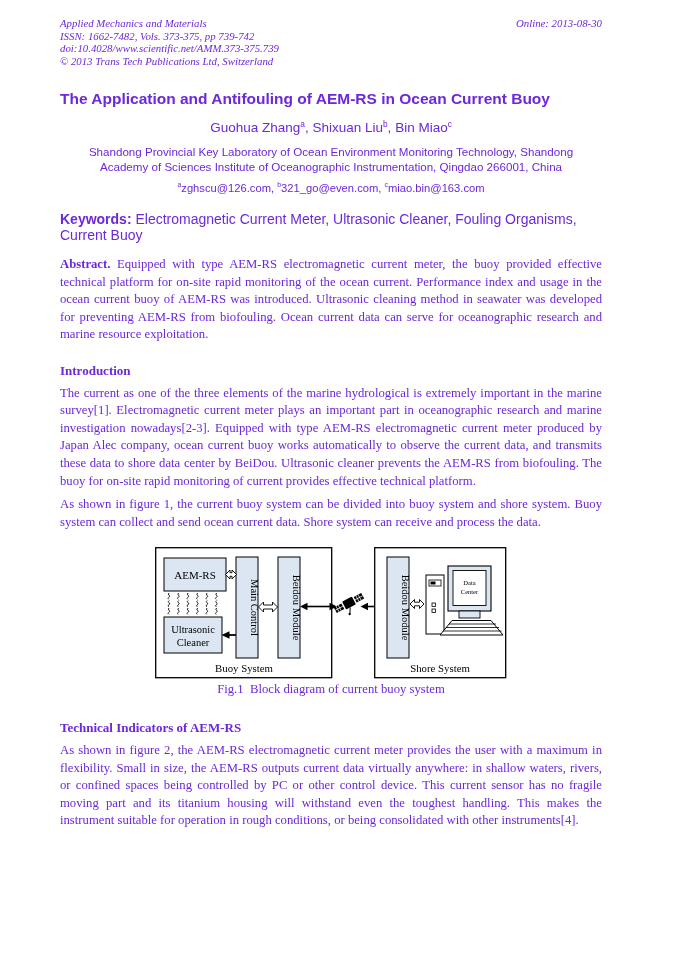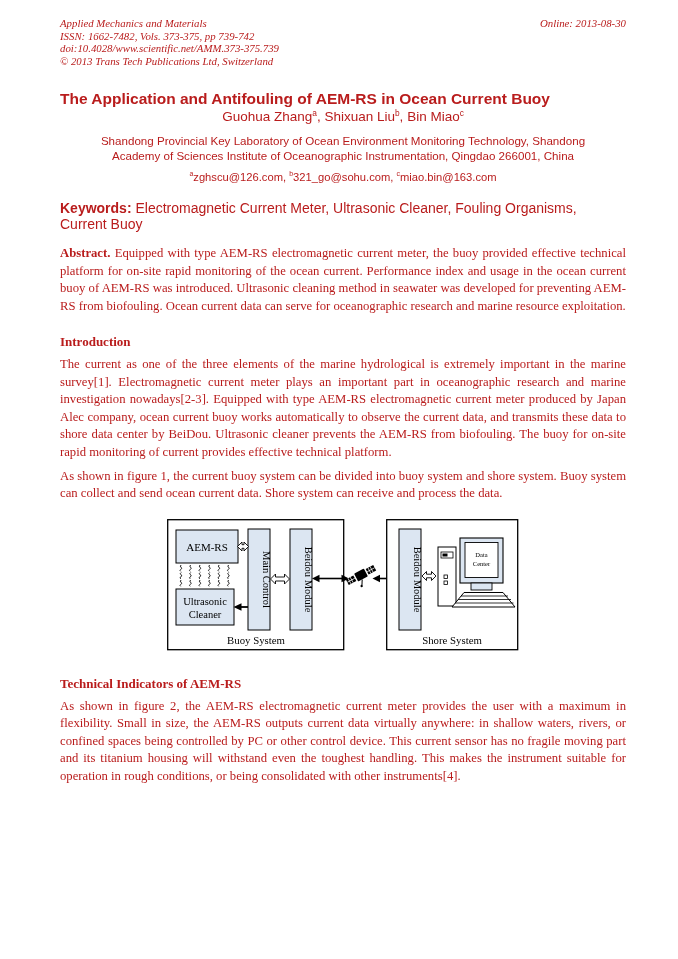--- a/index.html
+++ b/index.html
@@ -1,26 +1,26 @@
 <!DOCTYPE html>
 <html><head>
 <meta charset="utf-8">
 <style>
   html,body { margin:0; padding:0; background:#fff; }
   .page {
     position:relative; width:678px; height:959px; margin:0 auto;
-    background:#ffffff; box-sizing:border-box; padding:17px 52px 0 60px;
-    font-family:"Liberation Serif", serif; color:#b91c1c; overflow:hidden;
+    background:#ffffff; box-sizing:border-box; padding:17px 76px 0 60px;
+    font-family:"Liberation Serif", serif; color:#6d28d9; overflow:hidden;
   }
   
   .hdr { display:flex; justify-content:space-between; align-items:flex-start; }
   .hdr-left div, .hdr-right { font-style:italic; font-size:10.8px; line-height:1.18; font-family:"Liberation Serif", serif; }
   
   .title { margin-top:22px; text-align:left; font-family:"Liberation Sans", sans-serif; font-weight:bold; font-size:15.5px; line-height:1.2; }
-  .authors { text-align:center; font-family:"Liberation Sans", sans-serif; font-size:13.5px; }
+  .authors { margin-top:11px; text-align:center; font-family:"Liberation Sans", sans-serif; font-size:13.5px; }
   .affil { margin-top:9px; text-align:center; font-family:"Liberation Sans", sans-serif; font-size:11.6px; line-height:1.33; }
   .emails { margin-top:8px; text-align:center; font-family:"Liberation Sans", sans-serif; font-size:11.2px; }
   sup { font-size:62%; line-height:0; }
   
   .keywords { margin-top:17px; font-family:"Liberation Sans", sans-serif; font-size:14px; }
   .keywords b { font-weight:bold; }
   
   .para { margin-top:6px; font-size:12.7px; line-height:1.38; text-align:justify; }
   .abstract { margin-top:13px; }
   .h2 { margin-top:19px; font-size:13px; font-weight:bold; font-family:"Liberation Serif", serif; }
@@ -45,21 +45,21 @@
     </div>
     <div class="hdr-right">Online: 2013-08-30</div>
   </div>
 
   <div class="title">The Application and Antifouling of AEM-RS in Ocean Current Buoy</div>
 
   <div class="authors"><span>Guohua Zhang</span><sup>a</sup><span>, </span><span>Shixuan Liu</span><sup>b</sup><span>, </span><span>Bin Miao</span><sup>c</sup></div>
 
   <div class="affil"><span>Shandong Provincial Key Laboratory of Ocean Environment Monitoring Technology, Shandong</span><br><span>Academy of Sciences Institute of Oceanographic Instrumentation, Qingdao 266001, China</span></div>
 
-  <div class="emails"><sup>a</sup><span>zghscu@126.com</span><span>, </span><sup>b</sup><span>321_go@sohu.com</span><span>, </span><sup>c</sup><span>miao.bin@163.com</span></div>
+  <div class="emails"><sup>a</sup><span>zghscu@126.com</span><span>, </span><sup>b</sup><span>321_go@even.com</span><span>, </span><sup>c</sup><span>miao.bin@163.com</span></div>
 
   <div class="keywords"><b>Keywords:</b><span> Electromagnetic Current Meter, Ultrasonic Cleaner, Fouling Organisms, Current Buoy</span></div>
 
   <div class="para abstract"><b>Abstract.</b><span> Equipped with type AEM-RS electromagnetic current meter, the buoy provided effective technical platform for on-site rapid monitoring of the ocean current. Performance index and usage in the ocean current buoy of AEM-RS was introduced. Ultrasonic cleaning method in seawater was developed for preventing AEM-RS from biofouling. Ocean current data can serve for oceanographic research and marine resource exploitation.</span></div>
 
   <div class="h2">Introduction</div>
   <div class="para">The current as one of the three elements of the marine hydrological is extremely important in the marine survey[1]. Electromagnetic current meter plays an important part in oceanographic research and marine investigation nowadays[2-3]. Equipped with type AEM-RS electromagnetic current meter produced by Japan Alec company, ocean current buoy works automatically to observe the current data, and transmits these data to shore data center by BeiDou. Ultrasonic cleaner prevents the AEM-RS from biofouling. The buoy for on-site rapid monitoring of current provides effective technical platform.</div>
 
   <div class="para">As shown in figure 1, the current buoy system can be divided into buoy system and shore system. Buoy system can collect and send ocean current data. Shore system can receive and process the data.</div>
 
@@ -161,18 +161,19 @@
         <text x="314.5" y="47" font-size="6.5" text-anchor="middle">Center</text>
         <rect x="304" y="64" width="21" height="7" stroke="#000" stroke-width="0.9" fill="#dce6f2"></rect>
         <polygon points="297,73.5 336,73.5 348,88 285,88" fill="#fff" stroke="#000" stroke-width="1"></polygon>
         <line x1="294" y1="77" x2="341" y2="77" stroke="#000" stroke-width="0.8"></line>
         <line x1="291" y1="80.5" x2="344" y2="80.5" stroke="#000" stroke-width="0.8"></line>
         <line x1="288" y1="84" x2="346.5" y2="84" stroke="#000" stroke-width="0.8"></line>
       </g>
 
       <text x="285" y="125" font-size="10.8" text-anchor="middle">Shore System</text>
     </svg>
+    <div class="caption">Fig.1  Block diagram of current buoy system</div>
   </div>
 
   <div class="h2 h2-tech">Technical Indicators of AEM-RS</div>
   <div class="para">As shown in figure 2, the AEM-RS electromagnetic current meter provides the user with a maximum in flexibility. Small in size, the AEM-RS outputs current data virtually anywhere: in shallow waters, rivers, or confined spaces being controlled by PC or other control device. This current sensor has no fragile moving part and its titanium housing will withstand even the toughest handling. This makes the instrument suitable for operation in rough conditions, or being consolidated with other instruments[4].</div>
 
 </div>
 
 </body></html>

